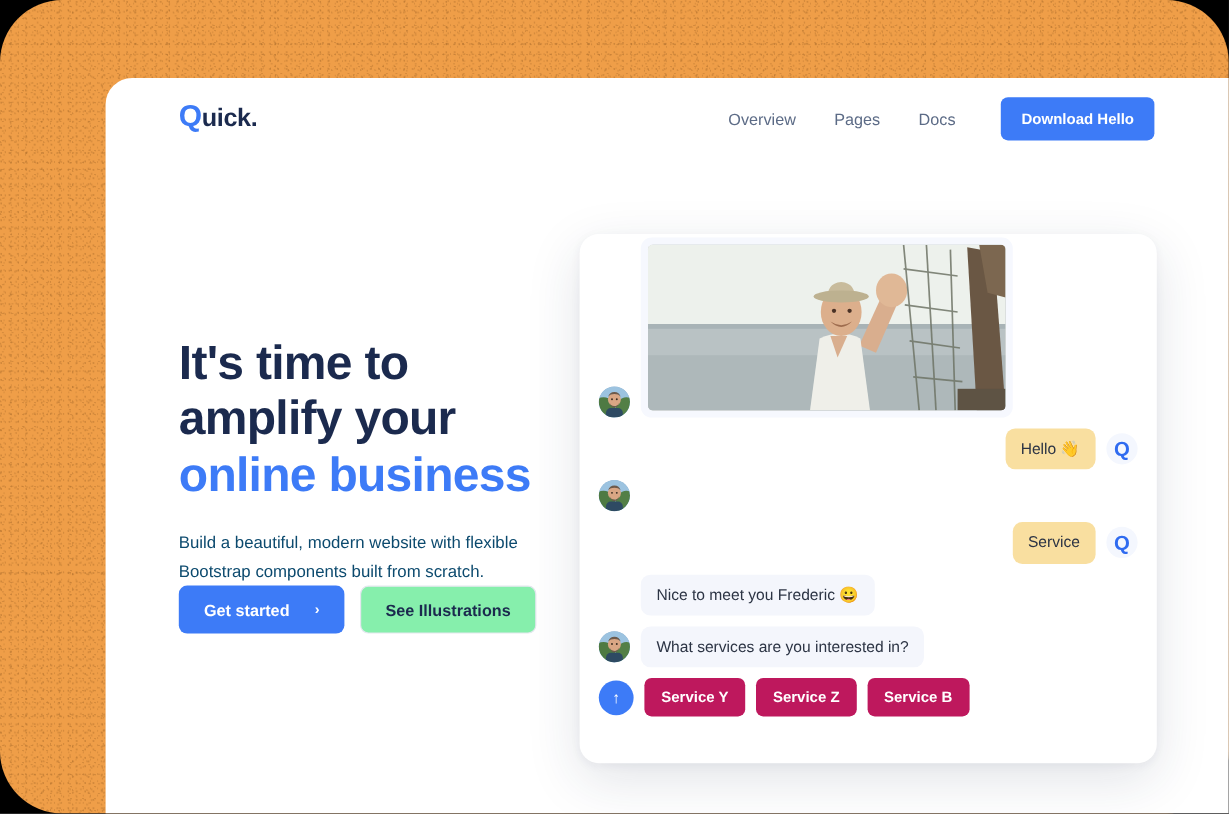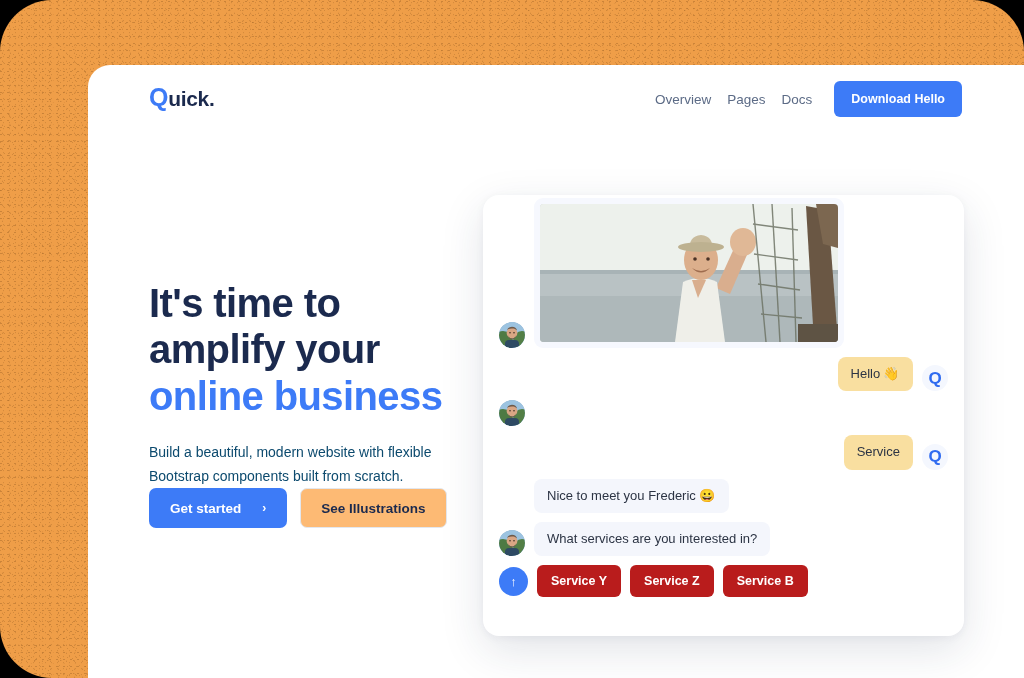--- a/index.html
+++ b/index.html
@@ -76,21 +76,21 @@
     color: #3D7BF7;
     font-size: 25px;
     font-weight: bold;
     line-height: 1;
   }
   .nav-right {
     position: absolute;
     right: 62px; top: 16px;
     display: flex;
     align-items: center;
-    gap: 16px;
+    gap: 32px;
   }
   .nav-link {
     font-size: 13.5px;
     color: #5C6B86;
     text-decoration: none;
     white-space: nowrap;
   }
   .nav-cta {
     background: #3D7BF7;
     color: #fff;
@@ -139,21 +139,21 @@
     padding: 0 21px;
     height: 40px;
     display: flex;
     align-items: center;
     gap: 21px;
     cursor: pointer;
     white-space: nowrap;
   }
   .btn-primary .chev { font-size: 12px; font-weight: bold; }
   .btn-secondary {
-    background: #fdba74;
+    background: #86efac;
     color: #1B2A4E;
     border: 1px solid #E3E7EE;
     border-radius: 7px;
     font-size: 13.5px;
     font-weight: bold;
     padding: 0 20px;
     height: 40px;
     display: flex;
     align-items: center;
     cursor: pointer;
@@ -188,21 +188,21 @@
   .media-photo {
     width: 298px; height: 138px;
     border-radius: 4px;
     overflow: hidden;
     position: relative;
     background: #B9BFBC;
   }
 
   .row {
     display: flex;
-    align-items: flex-end;
+    align-items: center;
     gap: 9px;
     margin-top: 9px;
   }
   .row.right { justify-content: flex-end; }
   .row.media-row { margin-top: -24px; align-items: flex-end; }
 
   .avatar {
     width: 26px; height: 26px;
     border-radius: 50%;
     flex: 0 0 26px;
@@ -251,21 +251,21 @@
     border: none;
     color: #fff;
     font-size: 13px;
     display: flex;
     align-items: center;
     justify-content: center;
     cursor: pointer;
     flex: 0 0 29px;
   }
   .chip {
-    background: #b91c1c;
+    background: #be185d;
     color: #fff;
     border: none;
     border-radius: 6px;
     font-size: 12.5px;
     font-weight: bold;
     padding: 9px 14px;
     cursor: pointer;
     white-space: nowrap;
   }
 </style>

